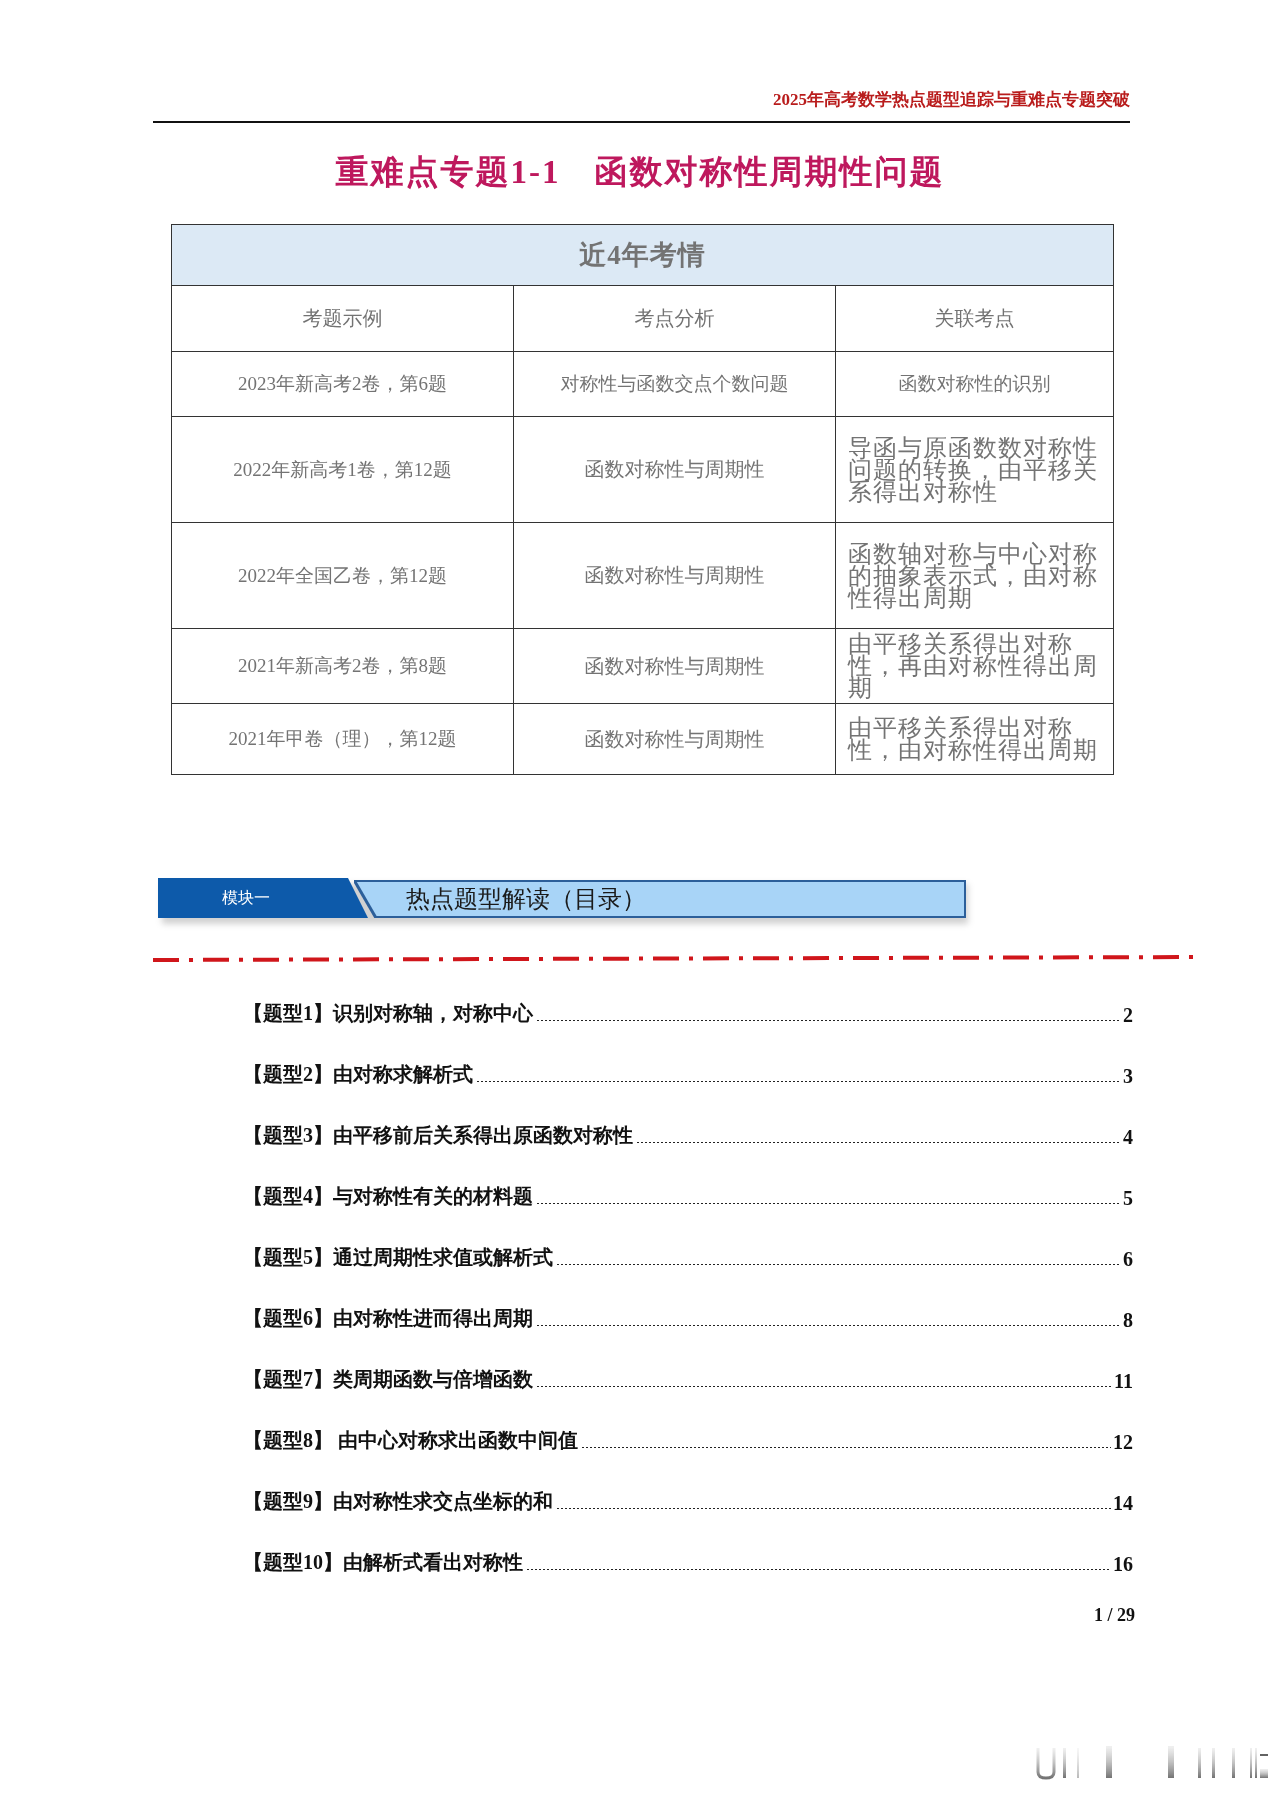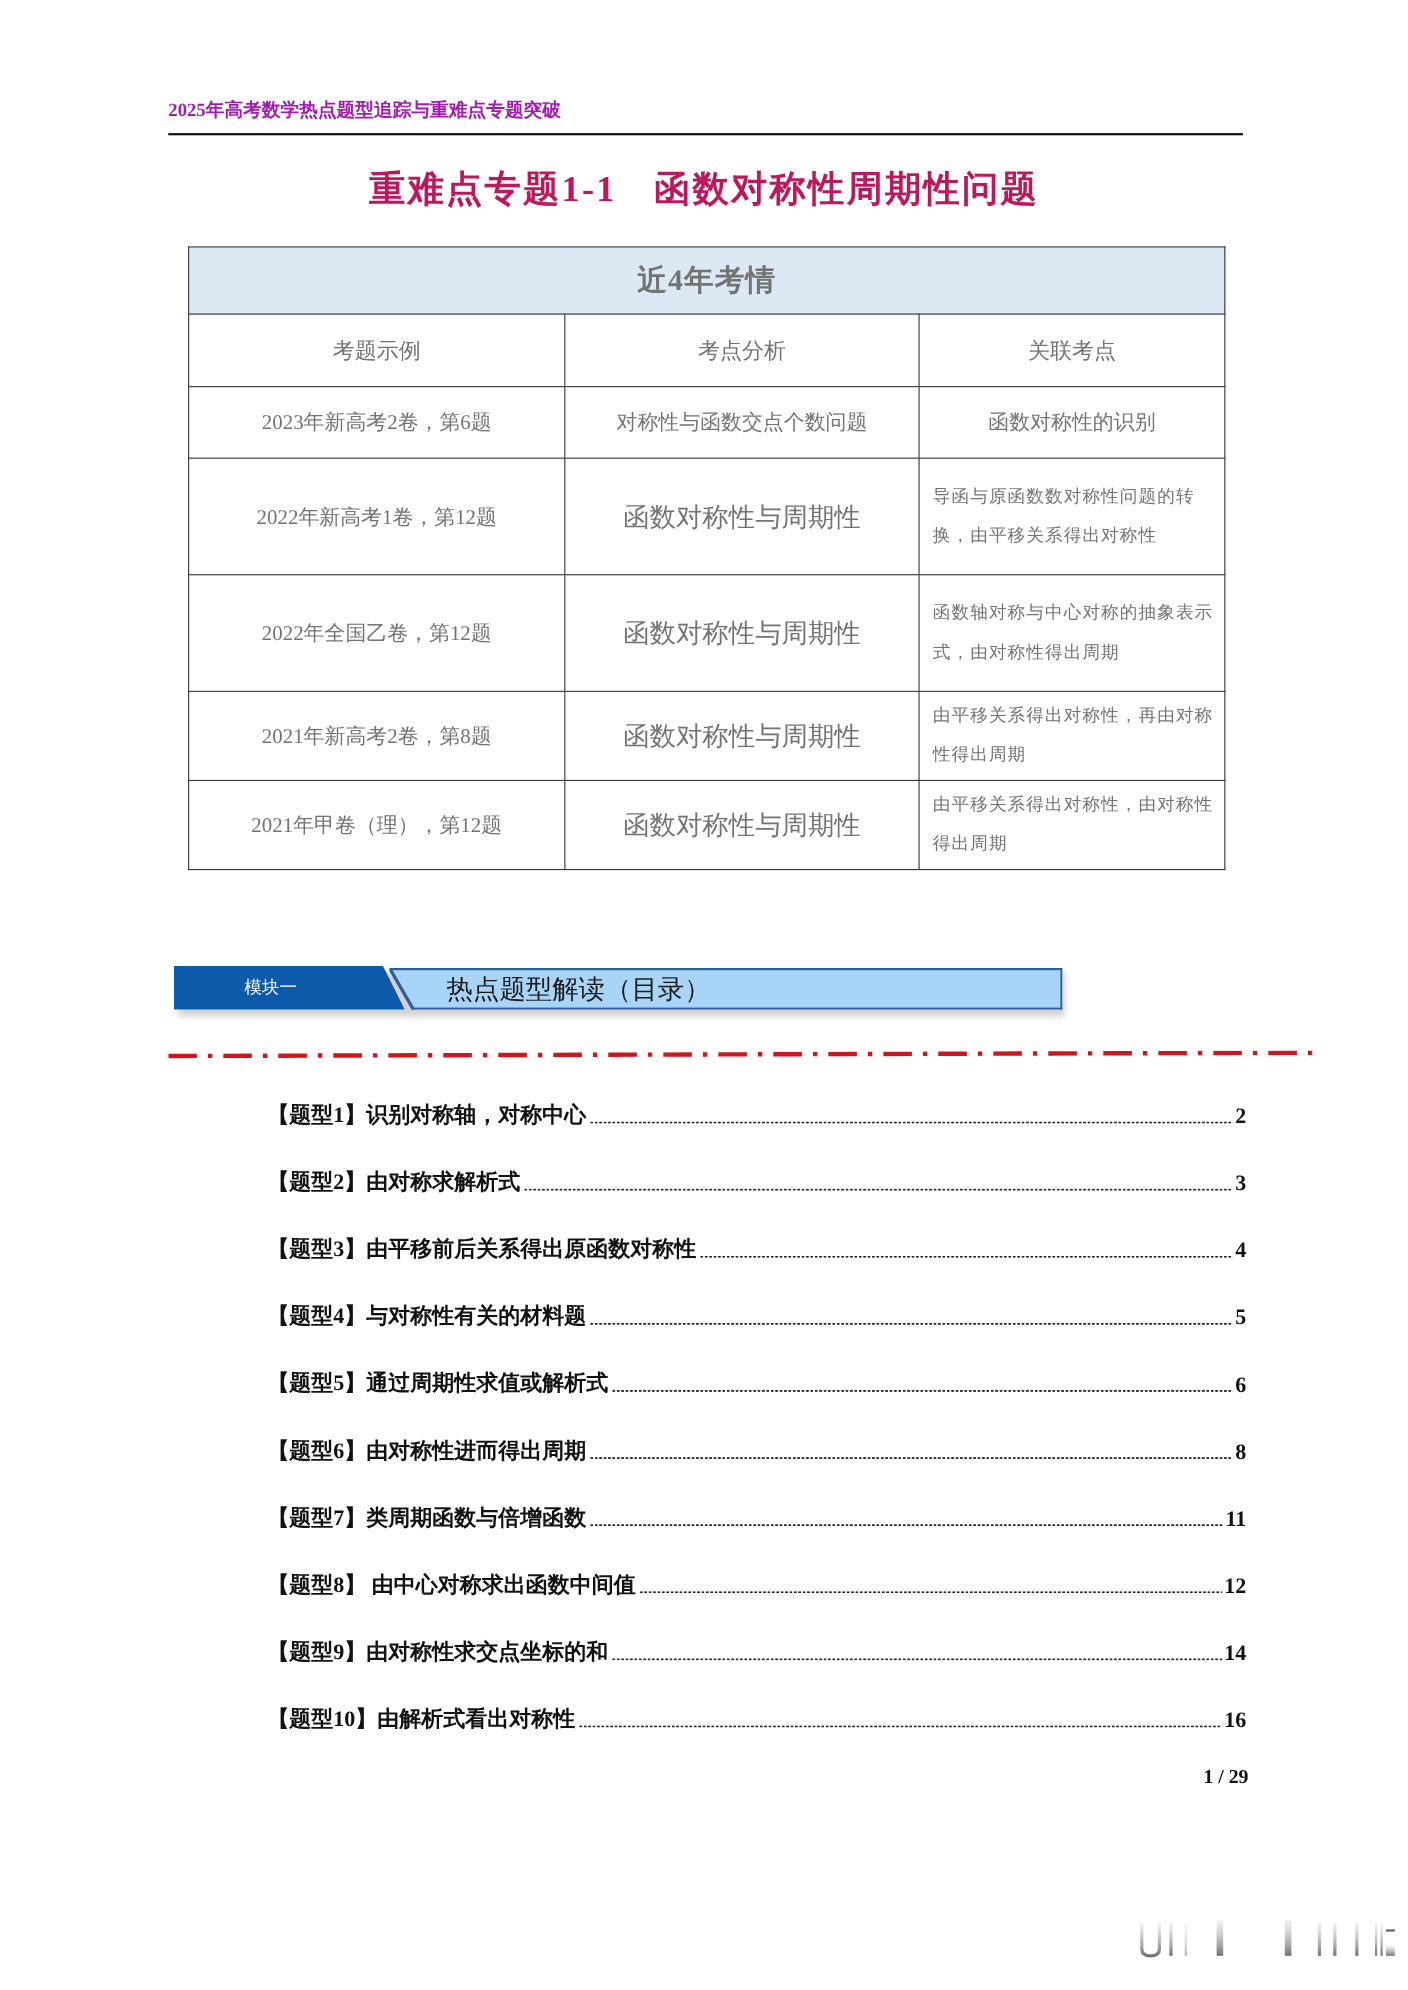--- a/index.html
+++ b/index.html
@@ -3,21 +3,21 @@
 <meta charset="utf-8">
 <style>
   html, body { margin: 0; padding: 0; }
   body {
     width: 1280px; height: 1809px; position: relative; overflow: hidden;
     background: #ffffff; color: #111;
     font-family: "Liberation Serif", "DejaVu Serif", serif;
   }
   .running-header {
     position: absolute; left: 153px; top: 88px; width: 977px;
-    text-align: left; font-size: 17px; font-weight: bold; color: #a21caf;
+    text-align: right; font-size: 17px; font-weight: bold; color: #b91c1c;
   }
   .header-rule {
     position: absolute; left: 153px; top: 121px; width: 977px; height: 2px; background: #111;
   }
   .doc-title {
     position: absolute; left: 0; top: 150px; width: 1280px; text-align: center;
     font-size: 33px; font-weight: bold; color: #be185d; letter-spacing: 2px;
   }
   .doc-title .gap { display: inline-block; width: 34px; }
 
@@ -27,22 +27,22 @@
   }
   table.exam td, table.exam th {
     border: 1.5px solid #333; font-weight: normal; color: #737373;
   }
   .t-title {
     background: #dce9f5; height: 58px; text-align: center;
     font-size: 27px; font-weight: bold !important; letter-spacing: 1px;
   }
   .col-head { height: 63px; text-align: center; font-size: 20px; }
   .cell-c { text-align: center; font-size: 19px; padding: 0 6px; }
-  .cell-l { text-align: left; font-size: 16px; padding: 4px 8px 4px 12px; line-height: 36px; letter-spacing: 1px; }
-  .cell-mid { font-size: 24px; margin-top: 16px; }
+  .cell-l { text-align: left; font-size: 24px; padding: 4px 8px 4px 12px; line-height: 22px; letter-spacing: 1px; }
+  .cell-mid { font-size: 20px; margin-top: 16px; }
 
   .module {
     position: absolute; left: 158px; top: 878px; width: 810px; height: 44px;
   }
   .module .shadow {
     position: absolute; left: 4px; top: 6px; width: 806px; height: 40px;
     background: rgba(0,0,0,0.18); filter: blur(3px);
   }
   .module .left-tab {
     position: absolute; left: 0; top: 0; width: 210px; height: 40px;

